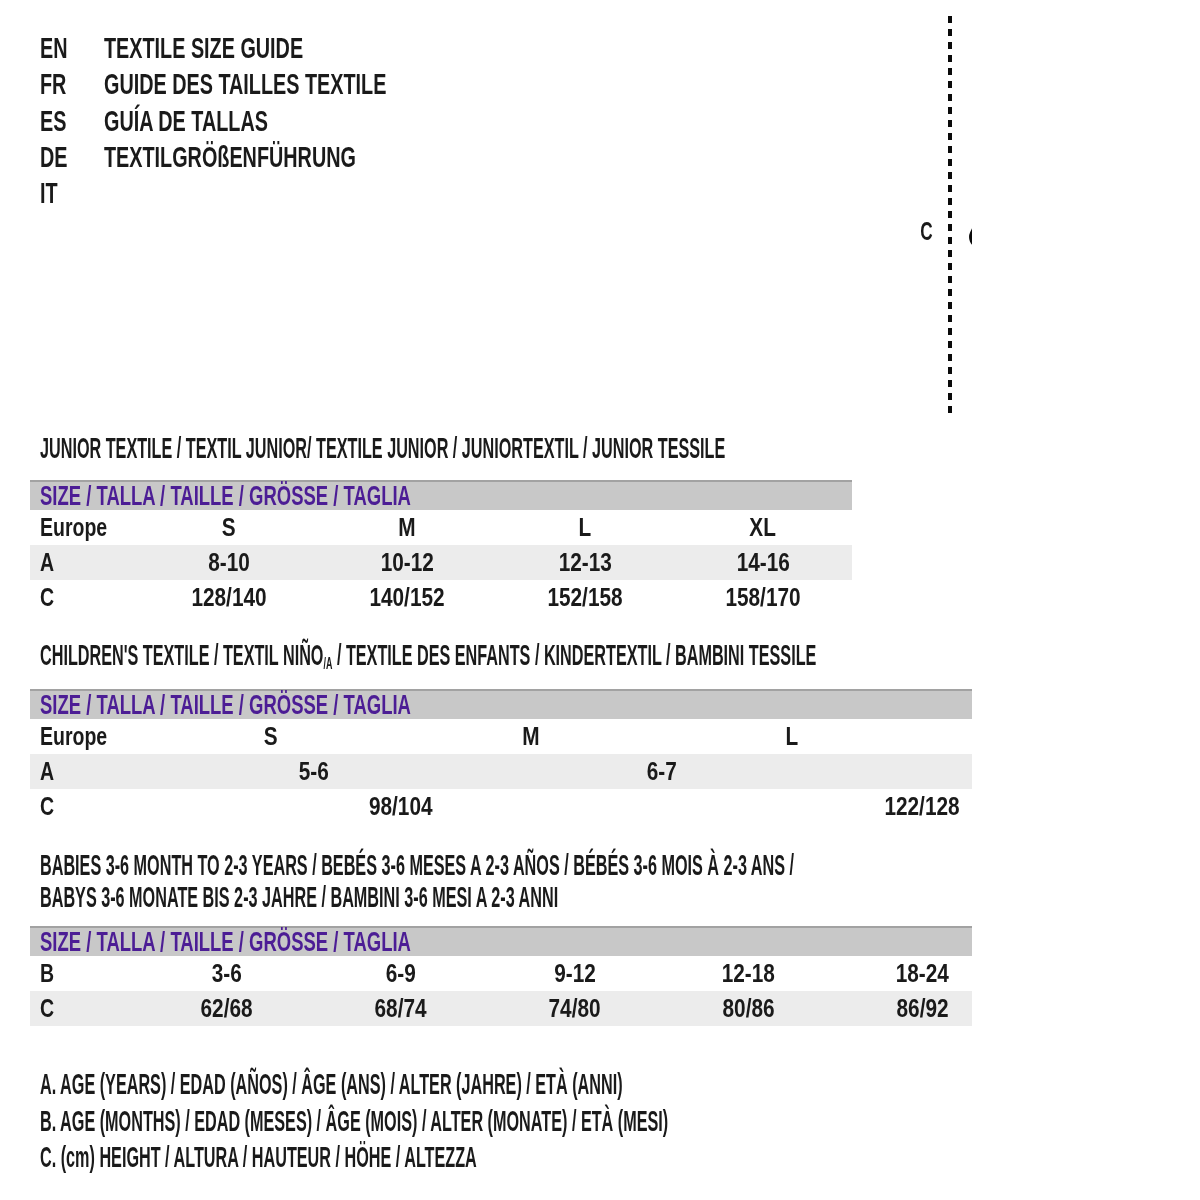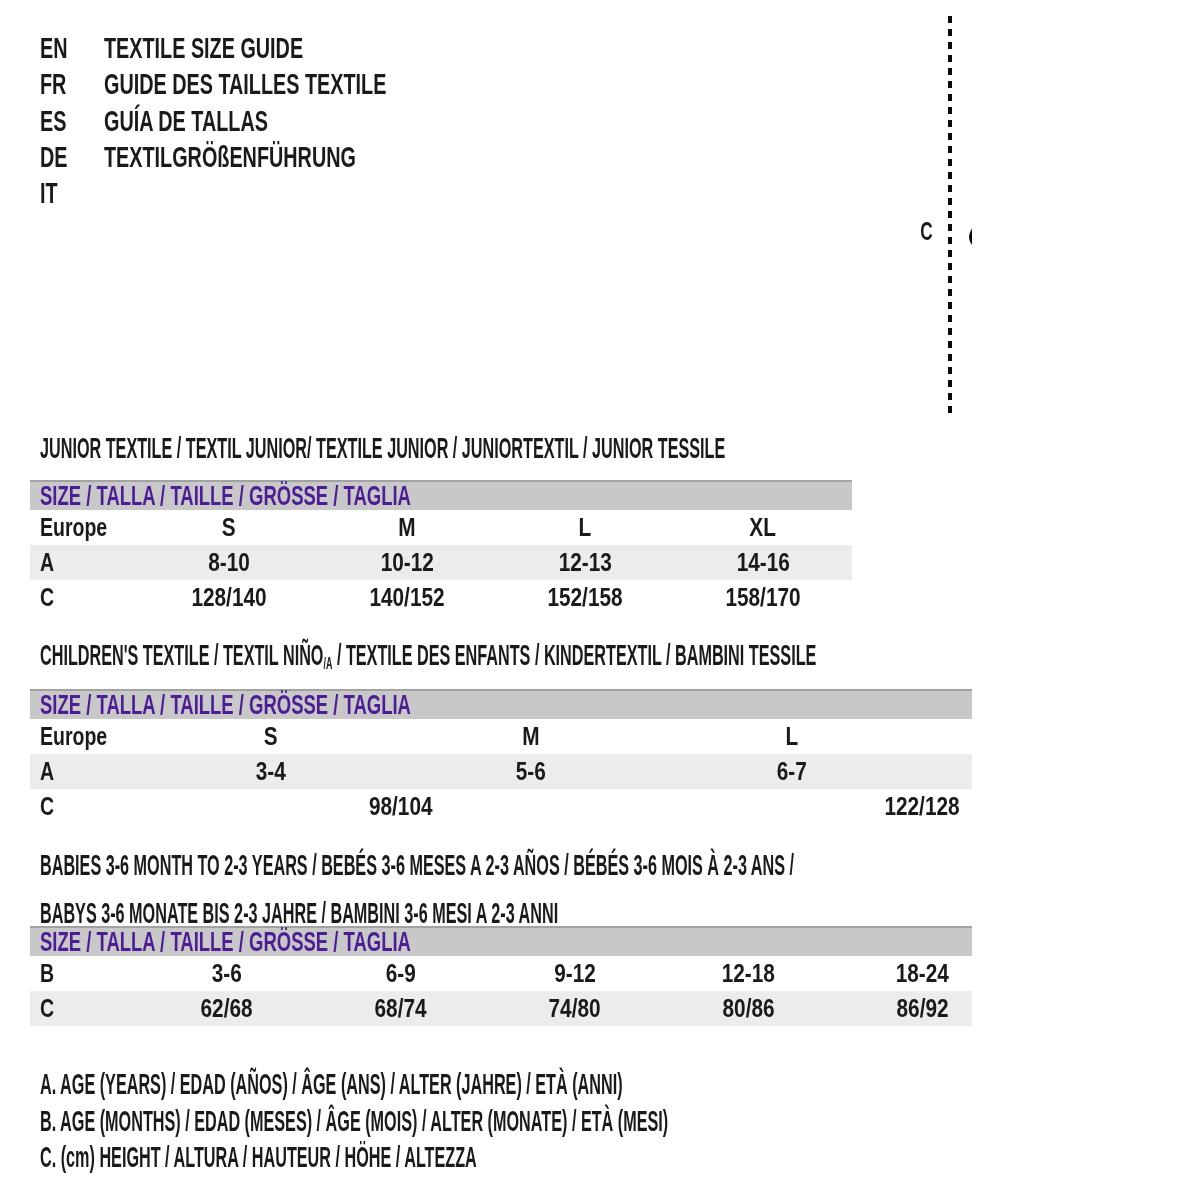--- a/index.html
+++ b/index.html
@@ -135,36 +135,35 @@
       </div>
     <div class="row">
       <div class="c-label"><span class="sx75">Europe</span></div>
       <div class="c-val"><span class="sx80c">S</span></div>
       <div class="c-val"><span class="sx80c">M</span></div>
       <div class="c-val"><span class="sx80c">L</span></div>
       <div class="c-val"><span class="sx80c">XL</span></div>
     </div>
     <div class="row shaded">
       <div class="c-label"><span class="sx75">A</span></div>
-      <div class="c-val"><span class="sx80c">3-4</span></div>
       <div class="c-val"><span class="sx80c">5-6</span></div>
       <div class="c-val"><span class="sx80c">6-7</span></div>
       <div class="c-val"><span class="sx80c">7-8</span></div>
     </div>
     <div class="row">
       <div class="c-label"><span class="sx75">C</span></div>
       <div class="c-val"><span class="sx80c">98/104</span></div>
       <div class="c-val"><span class="sx80c">122/128</span></div>
     </div>
   </div>
 
   <div class="section-title" style="top:849px;height:32px;">
     <span class="sx54">BABIES 3-6 MONTH TO 2-3 YEARS / BEBÉS 3-6 MESES A 2-3 AÑOS / BÉBÉS 3-6 MOIS À 2-3 ANS /</span>
   </div>
-  <div class="section-title" style="top:881px;height:32px;margin-top:16px;">
+  <div class="section-title" style="top:881px;height:32px;">
     <span class="sx54">BABYS 3-6 MONATE BIS 2-3 JAHRE / BAMBINI 3-6 MESI A 2-3 ANNI</span>
   </div>
   <div class="tbl" style="top:926px;width:1153px;">
     <div class="tbl-head">
         <span class="sx66">SIZE / TALLA / TAILLE / GRÖSSE / TAGLIA</span>
       </div>
     <div class="row">
       <div class="c-label"><span class="sx75">B</span></div>
       <div class="c-val"><span class="sx80c">3-6</span></div>
       <div class="c-val"><span class="sx80c">6-9</span></div>

